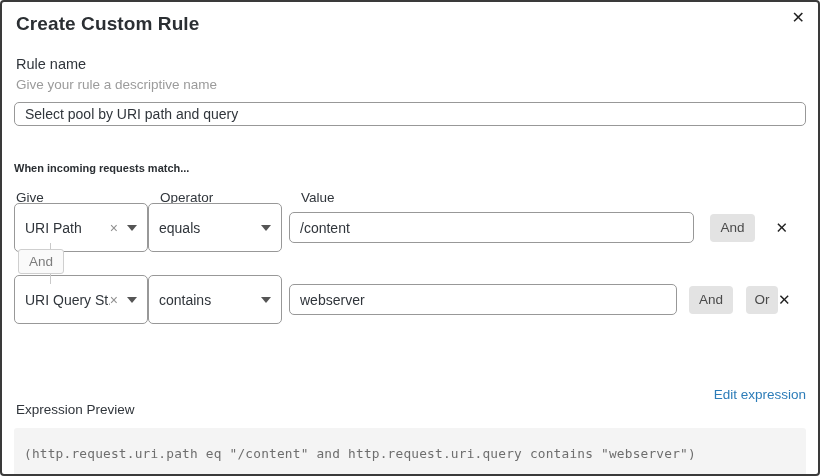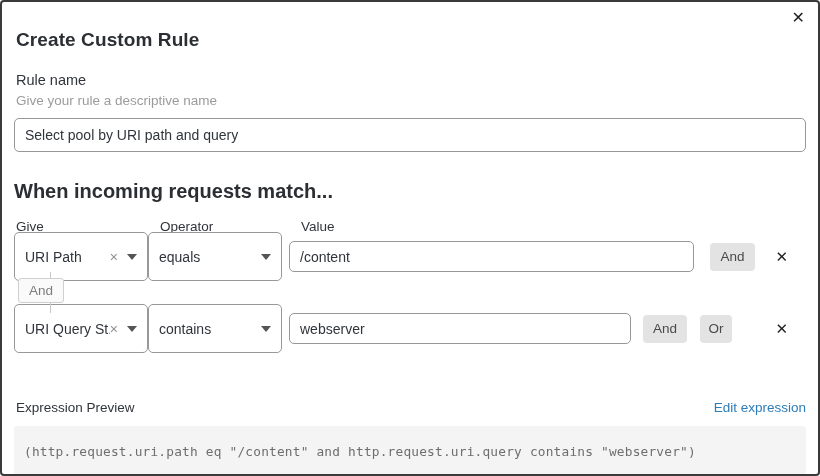--- a/index.html
+++ b/index.html
@@ -12,21 +12,21 @@
     position: relative;
     width: 820px;
     height: 476px;
     background: #fff;
     border: 2px solid #3a3a3a;
     border-radius: 4px;
     padding: 0 12px;
     overflow: hidden;
   }
   .dialog-title {
-    margin-top: 27px;
+    margin-top: 11px;
     margin-left: 2px;
     font-size: 19px;
     font-weight: 700;
     color: #2b2f33;
     letter-spacing: 0.1px;
   }
   .close-btn {
     position: absolute;
     top: 5px;
     right: 10px;
@@ -45,34 +45,34 @@
   }
   .rule-name-hint {
     margin-top: 5px;
     margin-left: 2px;
     font-size: 13.5px;
     color: #9b9b9b;
   }
   .text-input {
     display: block;
     width: 100%;
-    height: 34px;
+    height: 24px;
     margin-top: 10px;
     border: 1px solid #989898;
     border-radius: 5px;
     padding: 0 10px;
     font-family: "Liberation Sans", "DejaVu Sans", sans-serif;
     font-size: 14px;
     color: #30353b;
     background: #fff;
     outline: none;
   }
   .section-heading {
-    margin-top: 28px;
-    font-size: 20px;
+    margin-top: 36px;
+    font-size: 11px;
     font-weight: 700;
     color: #2b2f33;
   }
   .col-labels {
     display: flex;
     margin-top: 16px;
     margin-left: 2px;
     font-size: 13.5px;
     color: #30353b;
   }
@@ -117,21 +117,21 @@
   }
   .op-select { }
   .value-input {
     height: 31px;
     margin-left: 7px;
     margin-top: 0;
     display: inline-block;
     flex-shrink: 0;
   }
   .val-1 { width: 405px; }
-  .val-2 { width: 342px; }
+  .val-2 { width: 388px; }
   .logic-btn {
     height: 28px;
     border: none;
     border-radius: 4px;
     background: #e3e3e3;
     color: #4a4a4a;
     font-family: "Liberation Sans", "DejaVu Sans", sans-serif;
     font-size: 13.5px;
     cursor: pointer;
     text-align: center;
@@ -176,20 +176,21 @@
   .expr-header {
     display: flex;
     justify-content: space-between;
     align-items: center;
     margin-top: 56px;
     margin-left: 2px;
   }
   .expr-label {
     font-size: 13.5px;
     color: #30353b;
+    margin-top: 31px;
   }
   .expr-edit-link {
     font-size: 13.5px;
     color: #2c7cb8;
     cursor: pointer;
     text-decoration: none;
   }
   .expr-box {
     margin-top: 11px;
     background: #f4f4f4;

